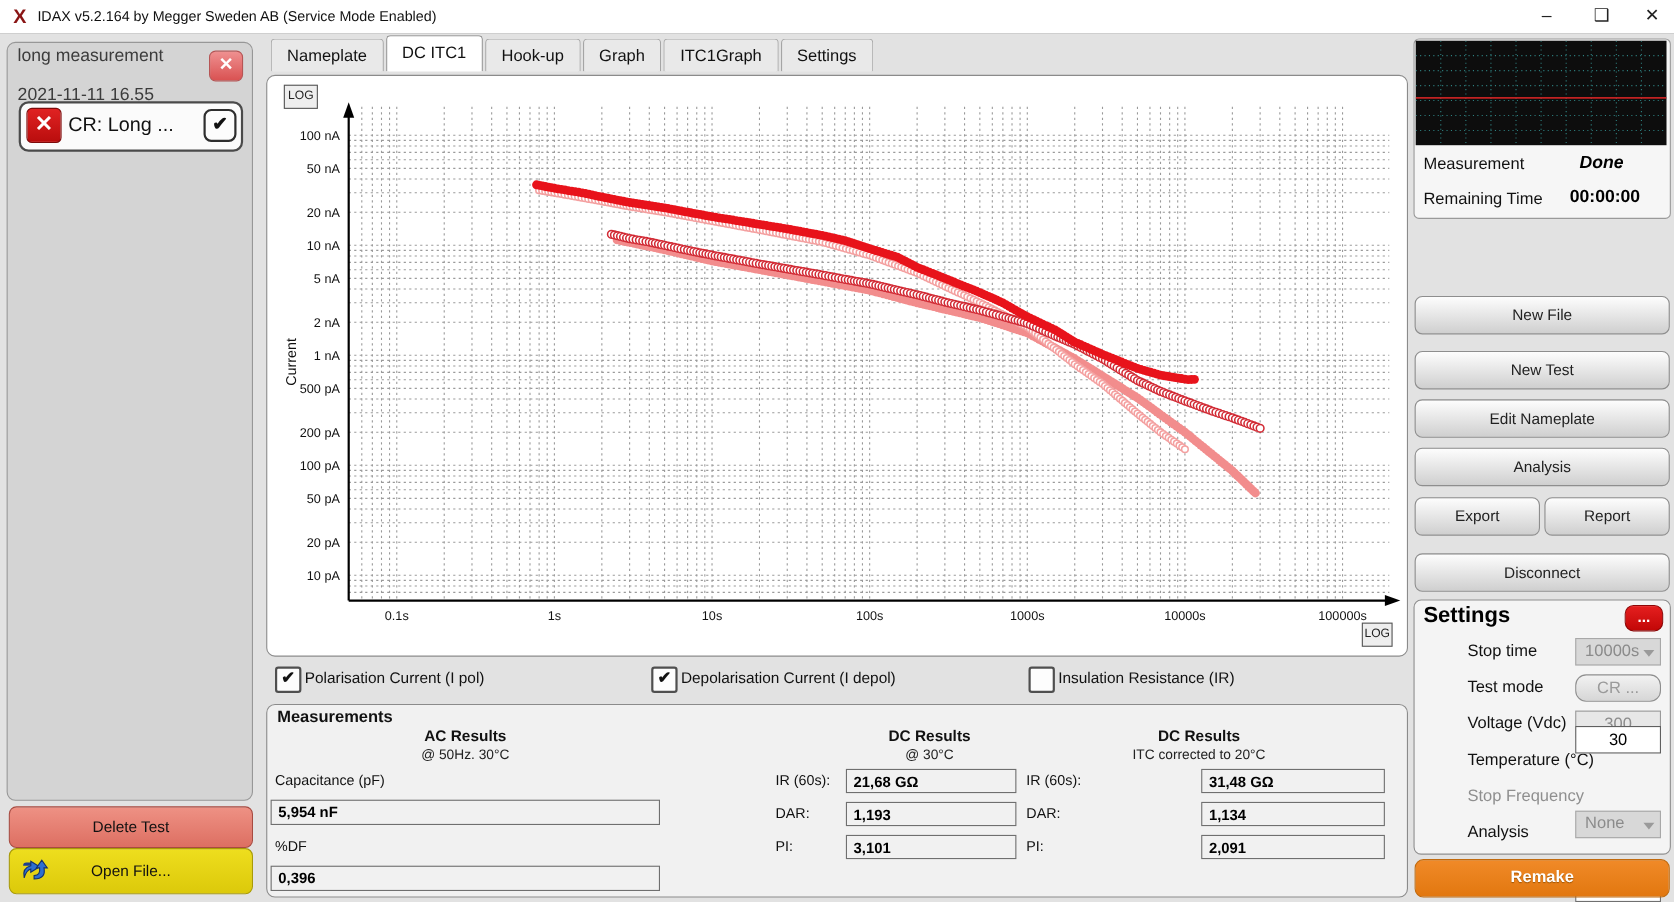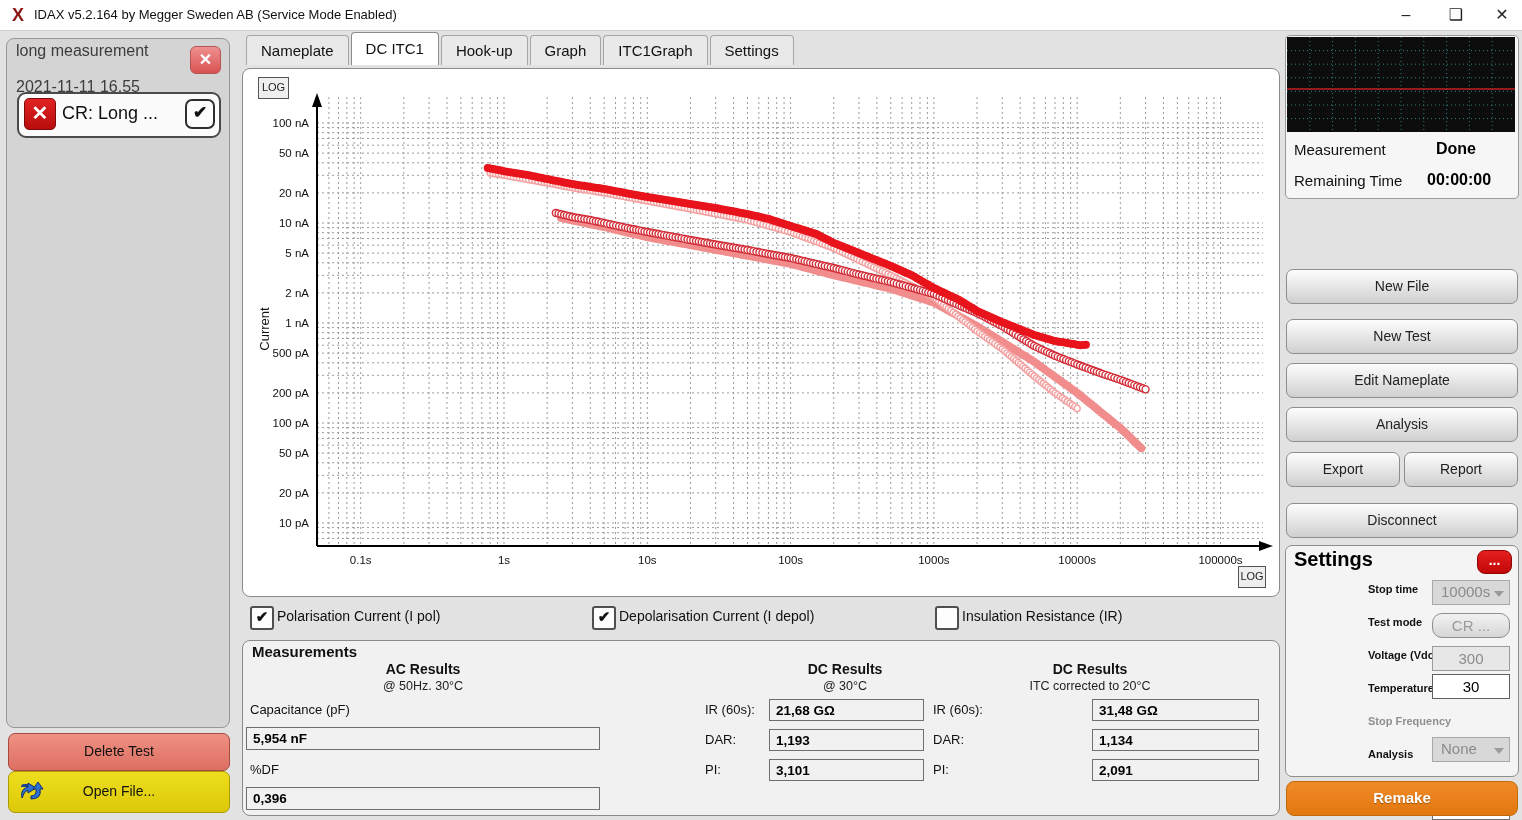--- a/index.html
+++ b/index.html
@@ -57,21 +57,21 @@
   .statuscard{left:1285px;top:35px;width:232px;height:162px;background:#f6f6f6;border:1px solid #9a9a9a;border-radius:5px;}
   .scope{left:1287px;top:37px;width:228px;height:95px;background:#0d0d0d;}
   .statlabel{font-size:15px;color:#111;}
   .statval{font-size:16px;color:#000;font-weight:700;}
   .rbtn{left:1286px;width:230px;height:33px;border-radius:7px;border:1px solid #8e8e8e;
     background:linear-gradient(#fdfdfd,#cfcfcf);font-size:14px;color:#222;text-align:center;line-height:32px;}
   .settings-card{left:1285px;top:545px;width:232px;height:230px;background:#f4f4f4;border:1px solid #8e8e8e;border-radius:7px;}
   .set-title{left:1294px;top:548px;font-size:20px;font-weight:700;color:#000;}
   .set-dots{left:1477px;top:550px;width:33px;height:22px;border-radius:8px;background:linear-gradient(#e51f1f,#c20707);
     border:1px solid #8d0606;color:#fff;font-weight:900;font-size:14px;text-align:center;line-height:18px;}
-  .set-label{left:1368px;font-size:11px;color:#111;font-weight:bold;}
+  .set-label{left:1334px;font-size:15px;color:#111;}
   .set-label.dim{color:#8f8f8f;}
   .set-ctl{left:1432px;width:78px;height:25px;box-sizing:border-box;font-size:15px;}
   .dd{background:#d8d8d8;border:1px solid #a8a8a8;color:#8b8b8b;padding:2px 18px 0 8px;position:relative;}
   .dd.lite{background:#ffffff;border:1px solid #6f6f6f;color:#000;}
   .chev{position:absolute;right:5px;top:10px;width:0;height:0;border-left:5px solid transparent;border-right:5px solid transparent;border-top:6px solid #9a9a9a;}
   .dd.lite .chev{border-top-color:#333;}
   .inputbox{border:1px solid #9a9a9a;background:#e7e7e7;color:#8b8b8b;text-align:center;padding-top:3px;}
   .inputbox.lite{background:#ffffff;border:1px solid #5f5f5f;color:#000;}
   .crbtn{border:1px solid #8e8e8e;border-radius:10px;background:linear-gradient(#f2f2f2,#d6d6d6);color:#9a9a9a;text-align:center;padding-top:3px;}
   .btn-remake{left:1286px;top:781px;width:230px;height:33px;border-radius:8px;border:1px solid #c06a0e;
@@ -1132,21 +1132,21 @@
     <line x1="205.20000000000002" y1="0" x2="205.20000000000002" y2="95" stroke="#2e8080" stroke-width="1" stroke-dasharray="1 3"></line>
     <line x1="0" y1="13.6" x2="228" y2="13.6" stroke="#2e8080" stroke-width="1" stroke-dasharray="1 3"></line>
     <line x1="0" y1="27.2" x2="228" y2="27.2" stroke="#2e8080" stroke-width="1" stroke-dasharray="1 3"></line>
     <line x1="0" y1="40.8" x2="228" y2="40.8" stroke="#2e8080" stroke-width="1" stroke-dasharray="1 3"></line>
     <line x1="0" y1="54.4" x2="228" y2="54.4" stroke="#2e8080" stroke-width="1" stroke-dasharray="1 3"></line>
     <line x1="0" y1="68" x2="228" y2="68" stroke="#2e8080" stroke-width="1" stroke-dasharray="1 3"></line>
     <line x1="0" y1="81.6" x2="228" y2="81.6" stroke="#2e8080" stroke-width="1" stroke-dasharray="1 3"></line>
     <line x1="0" y1="52" x2="228" y2="52" stroke="#c22222" stroke-width="1.6"></line>
   </svg>
 <div class="abs statlabel" style="left:1294px;top:141px;">Measurement</div>
-<div class="abs statval" style="left:1436px;top:140px;">Done</div>
+<div class="abs statval" style="left:1436px;top:140px;font-style:italic;">Done</div>
 <div class="abs statlabel" style="left:1294px;top:172px;">Remaining Time</div>
 <div class="abs statval" style="left:1427px;top:171px;">00:00:00</div>
 
 <div class="abs rbtn" style="top:269px;">New File</div>
 <div class="abs rbtn" style="top:319px;">New Test</div>
 <div class="abs rbtn" style="top:363px;">Edit Nameplate</div>
 <div class="abs rbtn" style="top:407px;">Analysis</div>
 <div class="abs rbtn" style="top:452px;width:112px;">Export</div>
 <div class="abs rbtn" style="top:452px;left:1404px;width:112px;">Report</div>
 <div class="abs rbtn" style="top:503px;">Disconnect</div>
@@ -1161,21 +1161,21 @@
   <span class="chev"></span>
 </div>
 
 <div class="abs set-label" style="top:616px;">Test mode</div>
 <div class="abs set-ctl crbtn" style="top:613px;">CR ...</div>
 
 <div class="abs set-label" style="top:649px;">Voltage (Vdc)</div>
 <div class="abs set-ctl inputbox" style="top:646px;">300</div>
 
 <div class="abs set-label" style="top:682px;">Temperature (°C)</div>
-<div class="abs set-ctl inputbox lite" style="top:674px;">30</div>
+<div class="abs set-ctl inputbox lite" style="top:660px;">30</div>
 
 <div class="abs set-label dim" style="top:715px;">Stop Frequency</div>
 <div class="abs set-ctl dd" style="top:712px;">
   <span>None</span>
   <span class="chev"></span>
 </div>
 
 <div class="abs set-label" style="top:748px;">Analysis</div>
 <div class="abs set-ctl dd lite" style="top:745px;">
   <span>ITC1</span>

